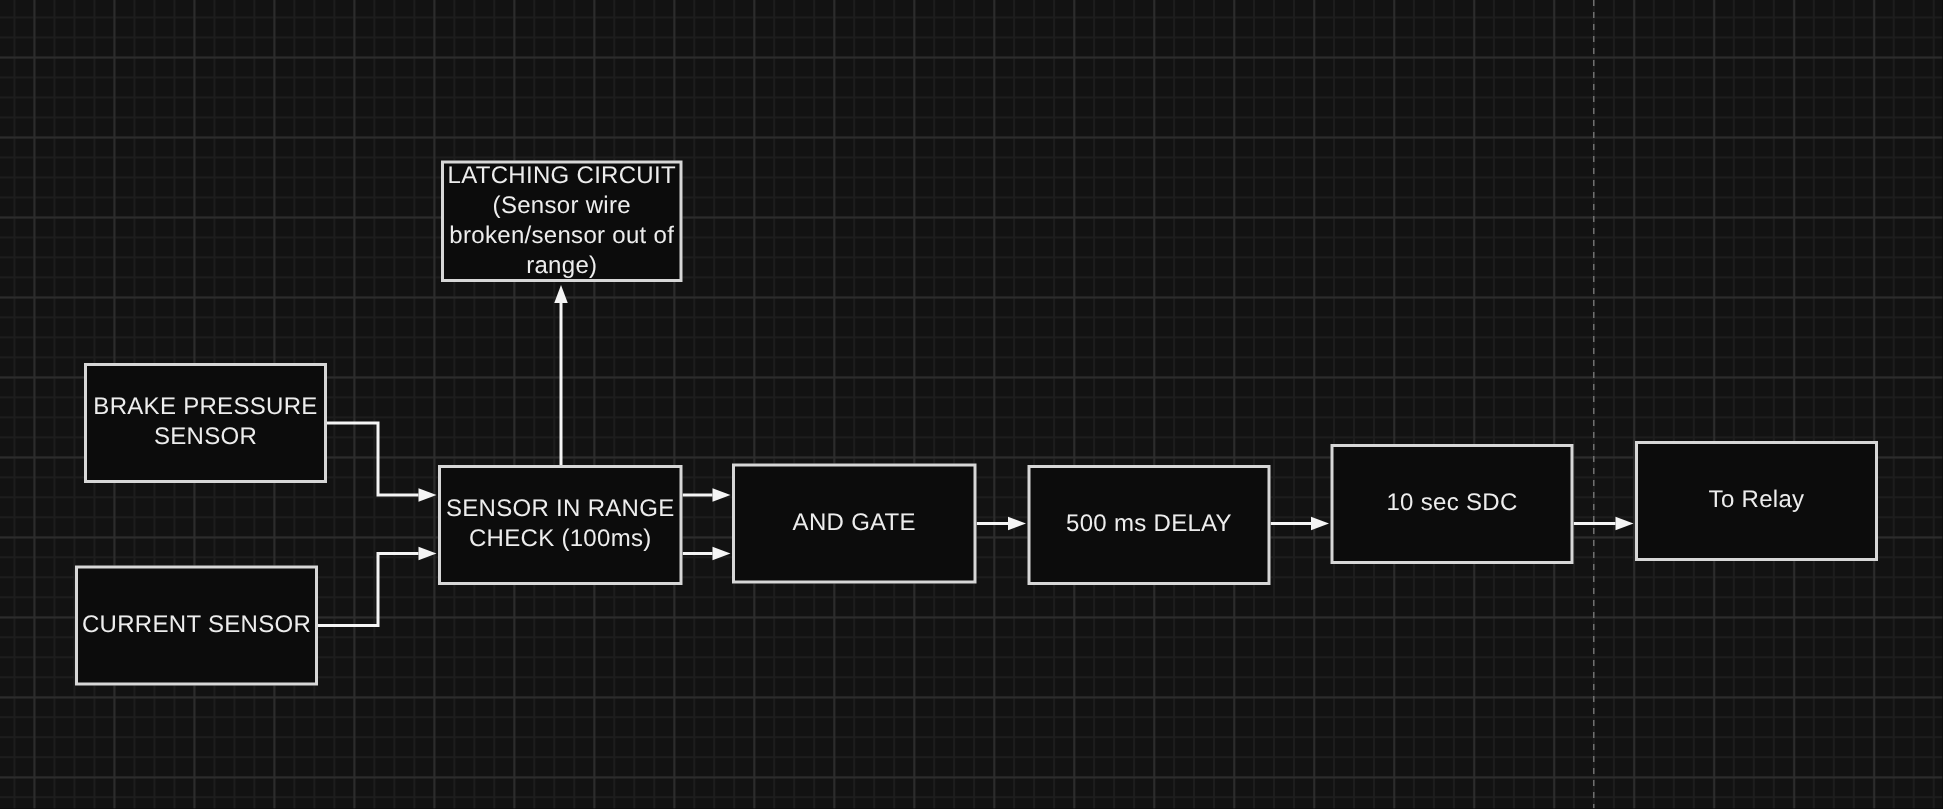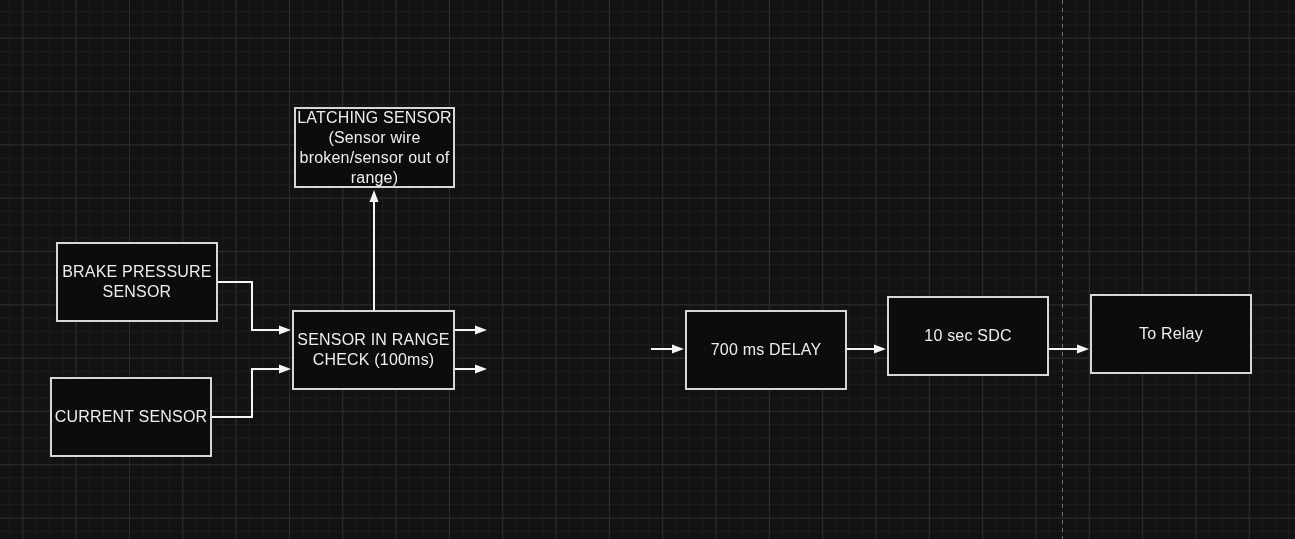--- a/index.html
+++ b/index.html
@@ -107,43 +107,46 @@
       <polygon points="886,349 874,344.5 874,353.5" fill="#f5f5f5" stroke="none"></polygon>
     </g>
 
     <g stroke="#f5f5f5" stroke-width="2" fill="none">
       <line x1="1049" y1="349" x2="1077" y2="349"></line>
       <polygon points="1089,349 1077,344.5 1077,353.5" fill="#f5f5f5" stroke="none"></polygon>
     </g>
   </svg>
 
   <div class="node" id="node-latching">
-    <span class="node-label">LATCHING SENSOR
+    <span class="node-label">LATCHING CIRCUIT
 (Sensor wire
 broken/sensor out of
 range)</span>
   </div>
 
   <div class="node" id="node-brake">
     <span class="node-label">BRAKE PRESSURE
 SENSOR</span>
   </div>
 
   <div class="node" id="node-current">
     <span class="node-label">CURRENT SENSOR</span>
   </div>
 
   <div class="node" id="node-check">
     <span class="node-label">SENSOR IN RANGE
 CHECK (100ms)</span>
   </div>
 
+  <div class="node" id="node-and">
+    <span class="node-label">AND GATE</span>
+  </div>
 
   <div class="node" id="node-delay">
-    <span class="node-label">700 ms DELAY</span>
+    <span class="node-label">500 ms DELAY</span>
   </div>
 
   <div class="node" id="node-sdc">
     <span class="node-label">10 sec SDC</span>
   </div>
 
   <div class="node" id="node-relay">
     <span class="node-label">To Relay</span>
   </div>
 

